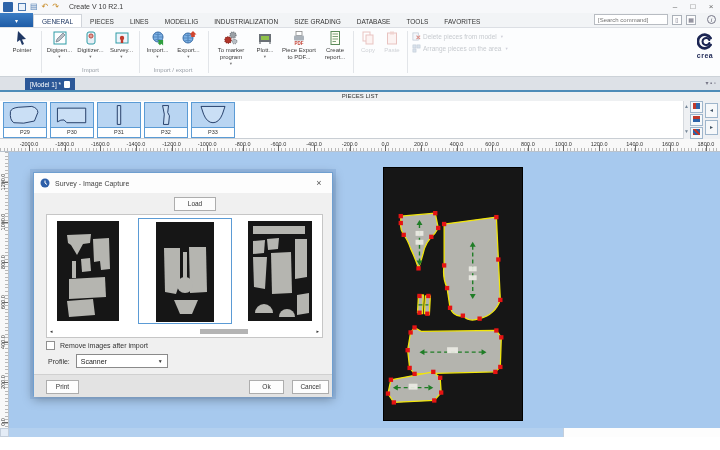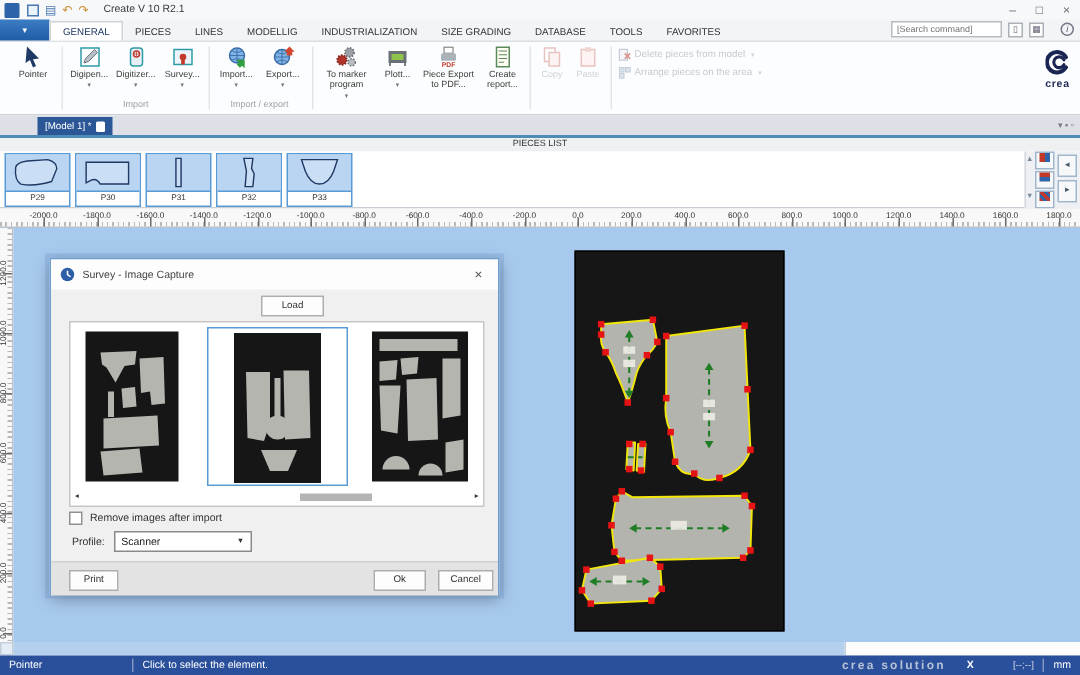--- a/index.html
+++ b/index.html
@@ -613,24 +613,14 @@
       <div class="btn dlg-ok">Ok</div>
       <div class="btn dlg-cancel">Cancel</div>
     </div>
   </div>
 
   <div class="bottomstrip">
     <div class="bs-corner"></div>
     <div class="bs-panel"></div>
   </div>
 
-  <div class="statusbar">
-    <span class="st-tool">Pointer</span>
-    <span class="st-sep"></span>
-    <span>Click to select the element.</span>
-    <span class="st-brand">crea solution</span>
-    <span class="st-x">X</span>
-    <span class="st-coords">[--;--]</span>
-    <span class="st-sep"></span>
-    <span class="st-units">mm</span>
-  </div>
 
 </div>
 
 </body></html>

